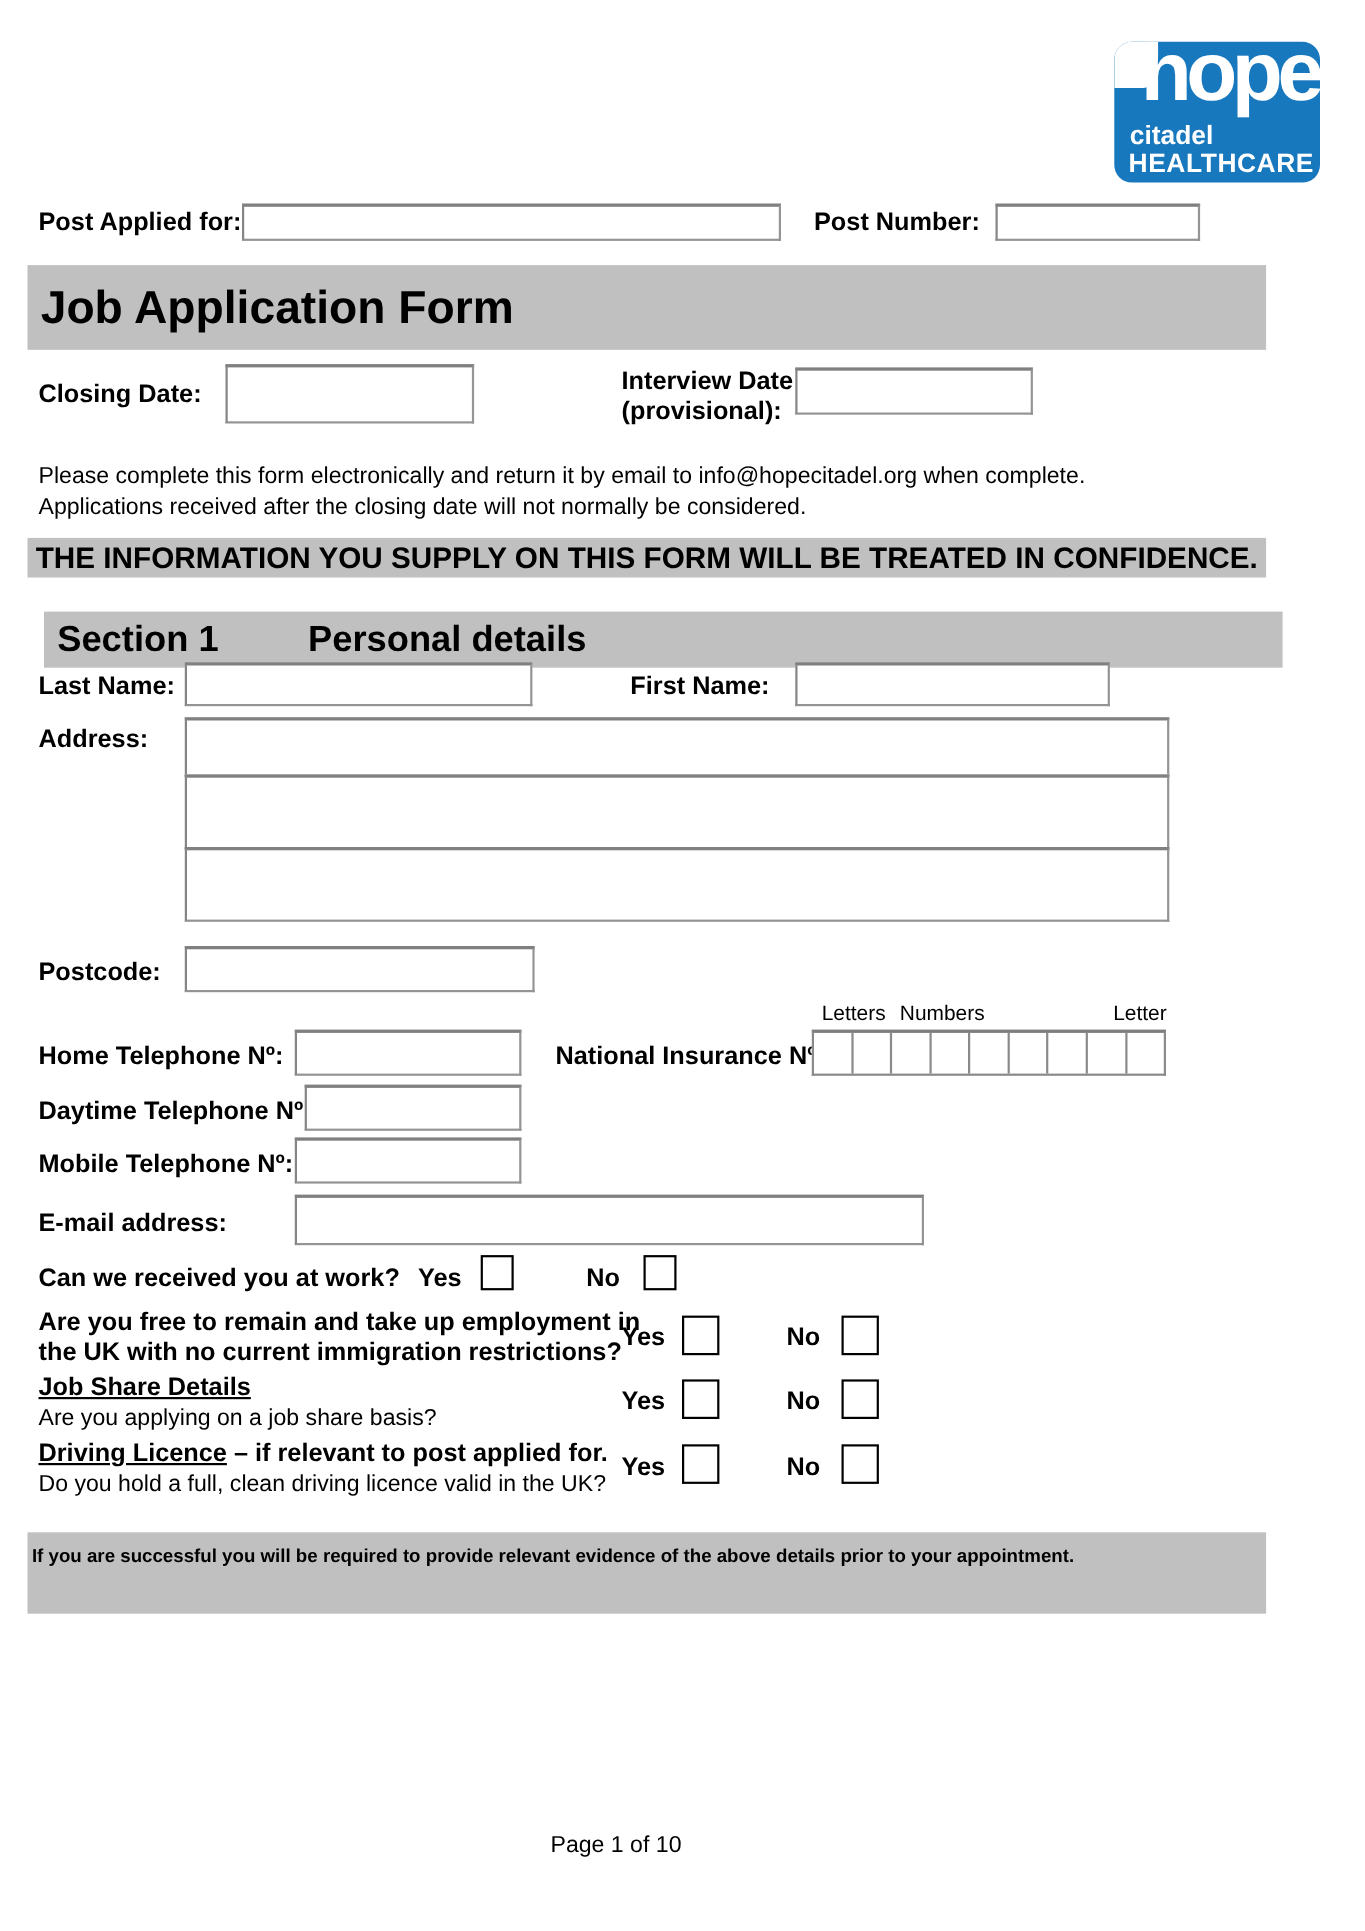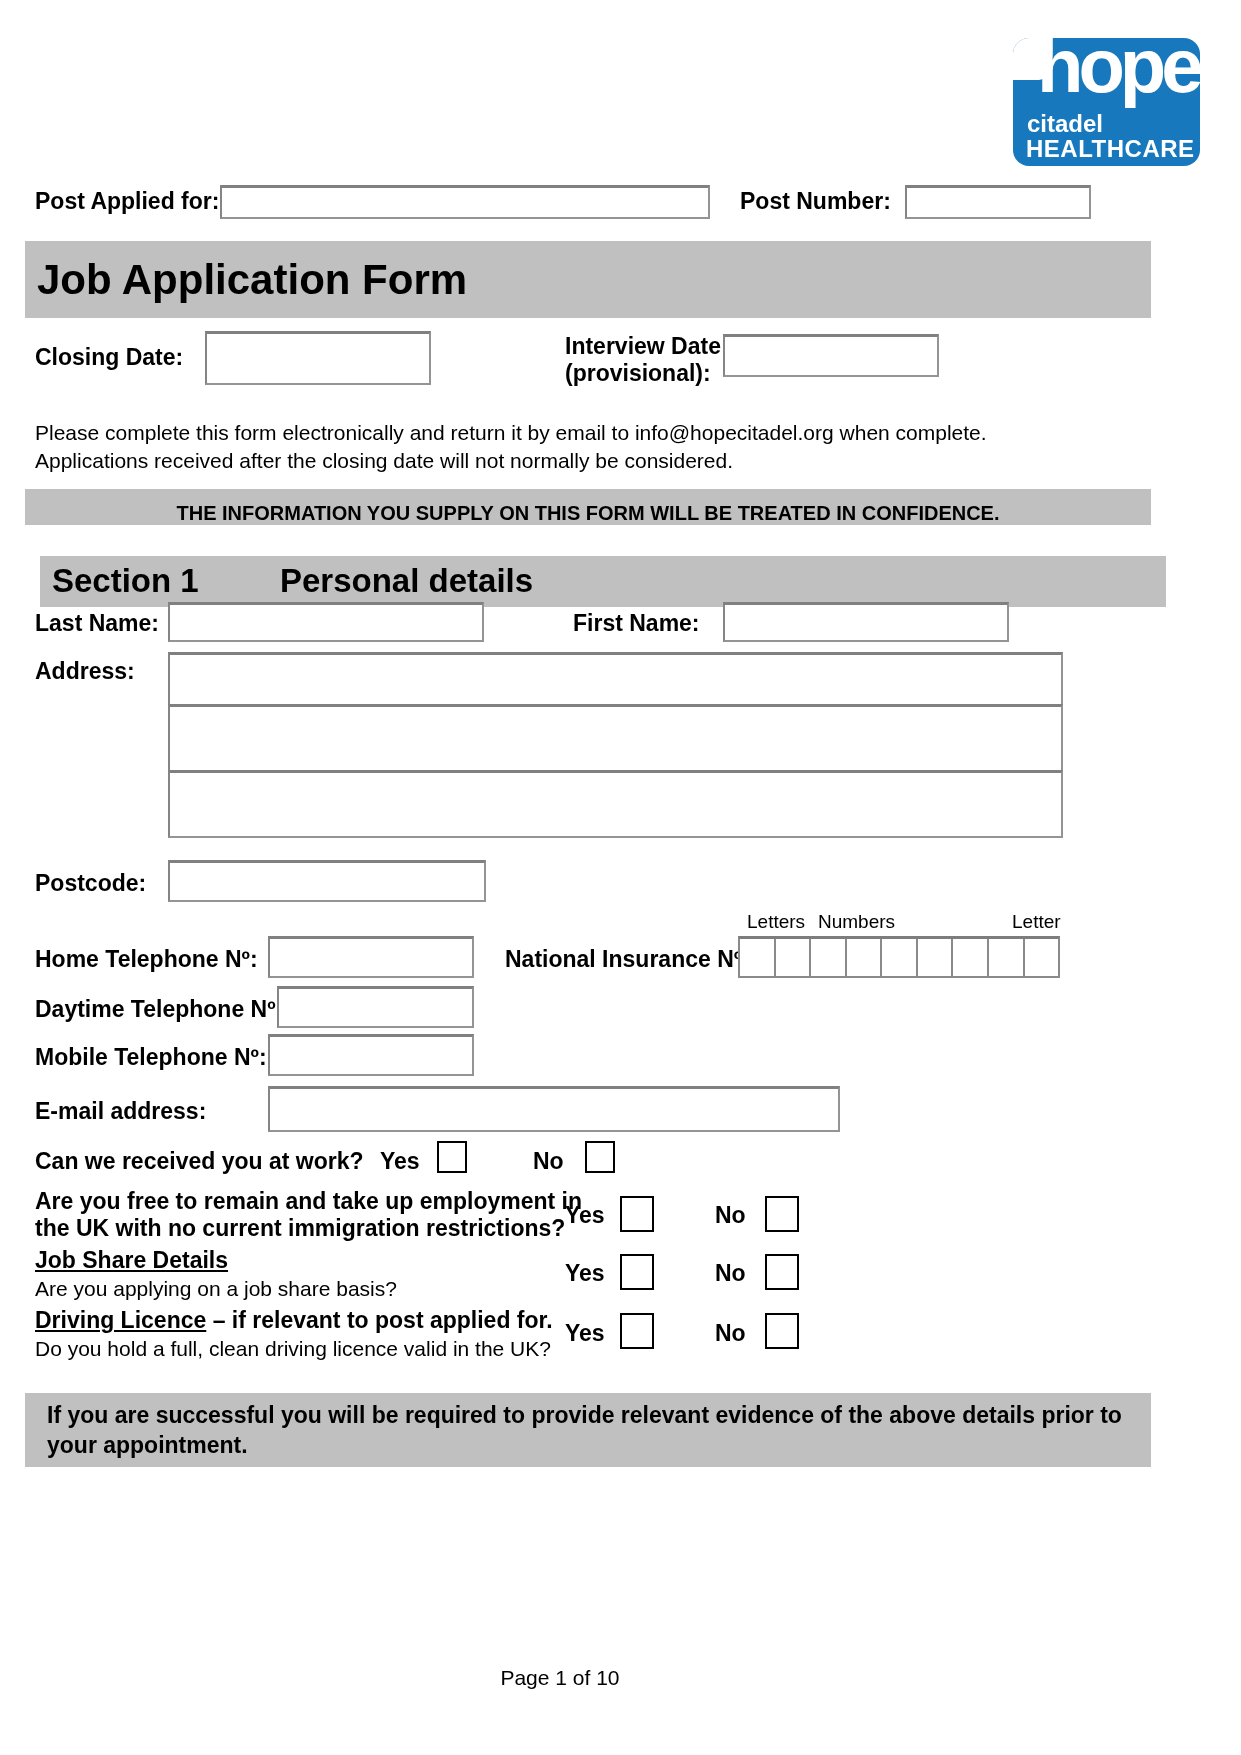--- a/index.html
+++ b/index.html
@@ -10,21 +10,21 @@
   .lbl { position:absolute; font-weight:bold; font-size:23px; white-space:nowrap; }
   .txt { position:absolute; font-weight:normal; font-size:21px; white-space:nowrap; }
   .small { position:absolute; font-size:19px; white-space:nowrap; }
   .field {
     position:absolute; box-sizing:border-box; background:#fff;
     border:2px solid #949494; border-top:3px solid #808080; border-left:2px solid #858585;
     font-size:22px; font-family:"Liberation Sans", sans-serif; padding:0 6px; outline:none;
   }
   .banner { position:absolute; left:25px; width:1126px; background:#c0c0c0; box-sizing:border-box; }
   .banner-title { display:flex; align-items:center; font-weight:bold; font-size:42px; padding-left:12px; }
-  .banner-center { display:flex; align-items:flex-end; justify-content:center; font-weight:bold; font-size:20px; }
+  .banner-center { display:flex; align-items:center; justify-content:center; font-weight:bold; font-size:27px; }
   .checkbox { position:absolute; box-sizing:border-box; width:32px; height:34px; border:2px solid #000; background:#fff; cursor:pointer; }
   .u { text-decoration:underline; }
   
   .logo { position:absolute; left:1013px; top:38px; width:187px; height:128px; border-radius:16px; overflow:hidden; }
   .logo-notch { position:absolute; left:0; top:0; width:36px; height:42px; background:#fff; border-bottom-right-radius:10px; }
   .logo-hope { position:absolute; left:24px; top:-16px; font-weight:bold; font-size:76px; letter-spacing:-5px; color:#fff; }
   .logo-citadel { position:absolute; left:14px; top:72px; font-weight:bold; font-size:24px; color:#fff; letter-spacing:0px; }
   .logo-health { position:absolute; left:13px; top:97px; font-weight:bold; font-size:24px; color:#fff; letter-spacing:0.5px; }
   
   .ni-grid { position:absolute; left:738px; top:936px; width:322px; height:42px; box-sizing:border-box; display:flex; border:2px solid #8a8a8a; border-top:3px solid #7d7d7d; background:#fff; }
@@ -136,19 +136,19 @@
 
   <div class="lbl" style="left:35px; top:1307px;">
     <span class="u">Driving Licence</span><span> – if relevant to post applied for.</span>
   </div>
   <div class="txt" style="left:35px; top:1337px;">Do you hold a full, clean driving licence valid in the UK?</div>
   <div class="lbl" style="left:565px; top:1320px;">Yes</div>
   <div class="checkbox" style="left:620px; top:1313px; width:34px; height:36px;"></div>
   <div class="lbl" style="left:715px; top:1320px;">No</div>
   <div class="checkbox" style="left:765px; top:1313px; width:34px; height:36px;"></div>
 
-  <div class="banner" style="top:1393px; height:74px; padding:7px 22px; font-weight:bold; font-size:23px; line-height:30px;">
+  <div class="banner" style="top:1393px; height:74px; padding:7px 4px; font-weight:bold; font-size:17px; line-height:30px;">
     <span>If you are successful you will be required to provide relevant evidence of the above details prior to your appointment.</span>
   </div>
 
   <div class="footer">Page 1 of 10</div>
 
 </div>
 
 </body></html>

